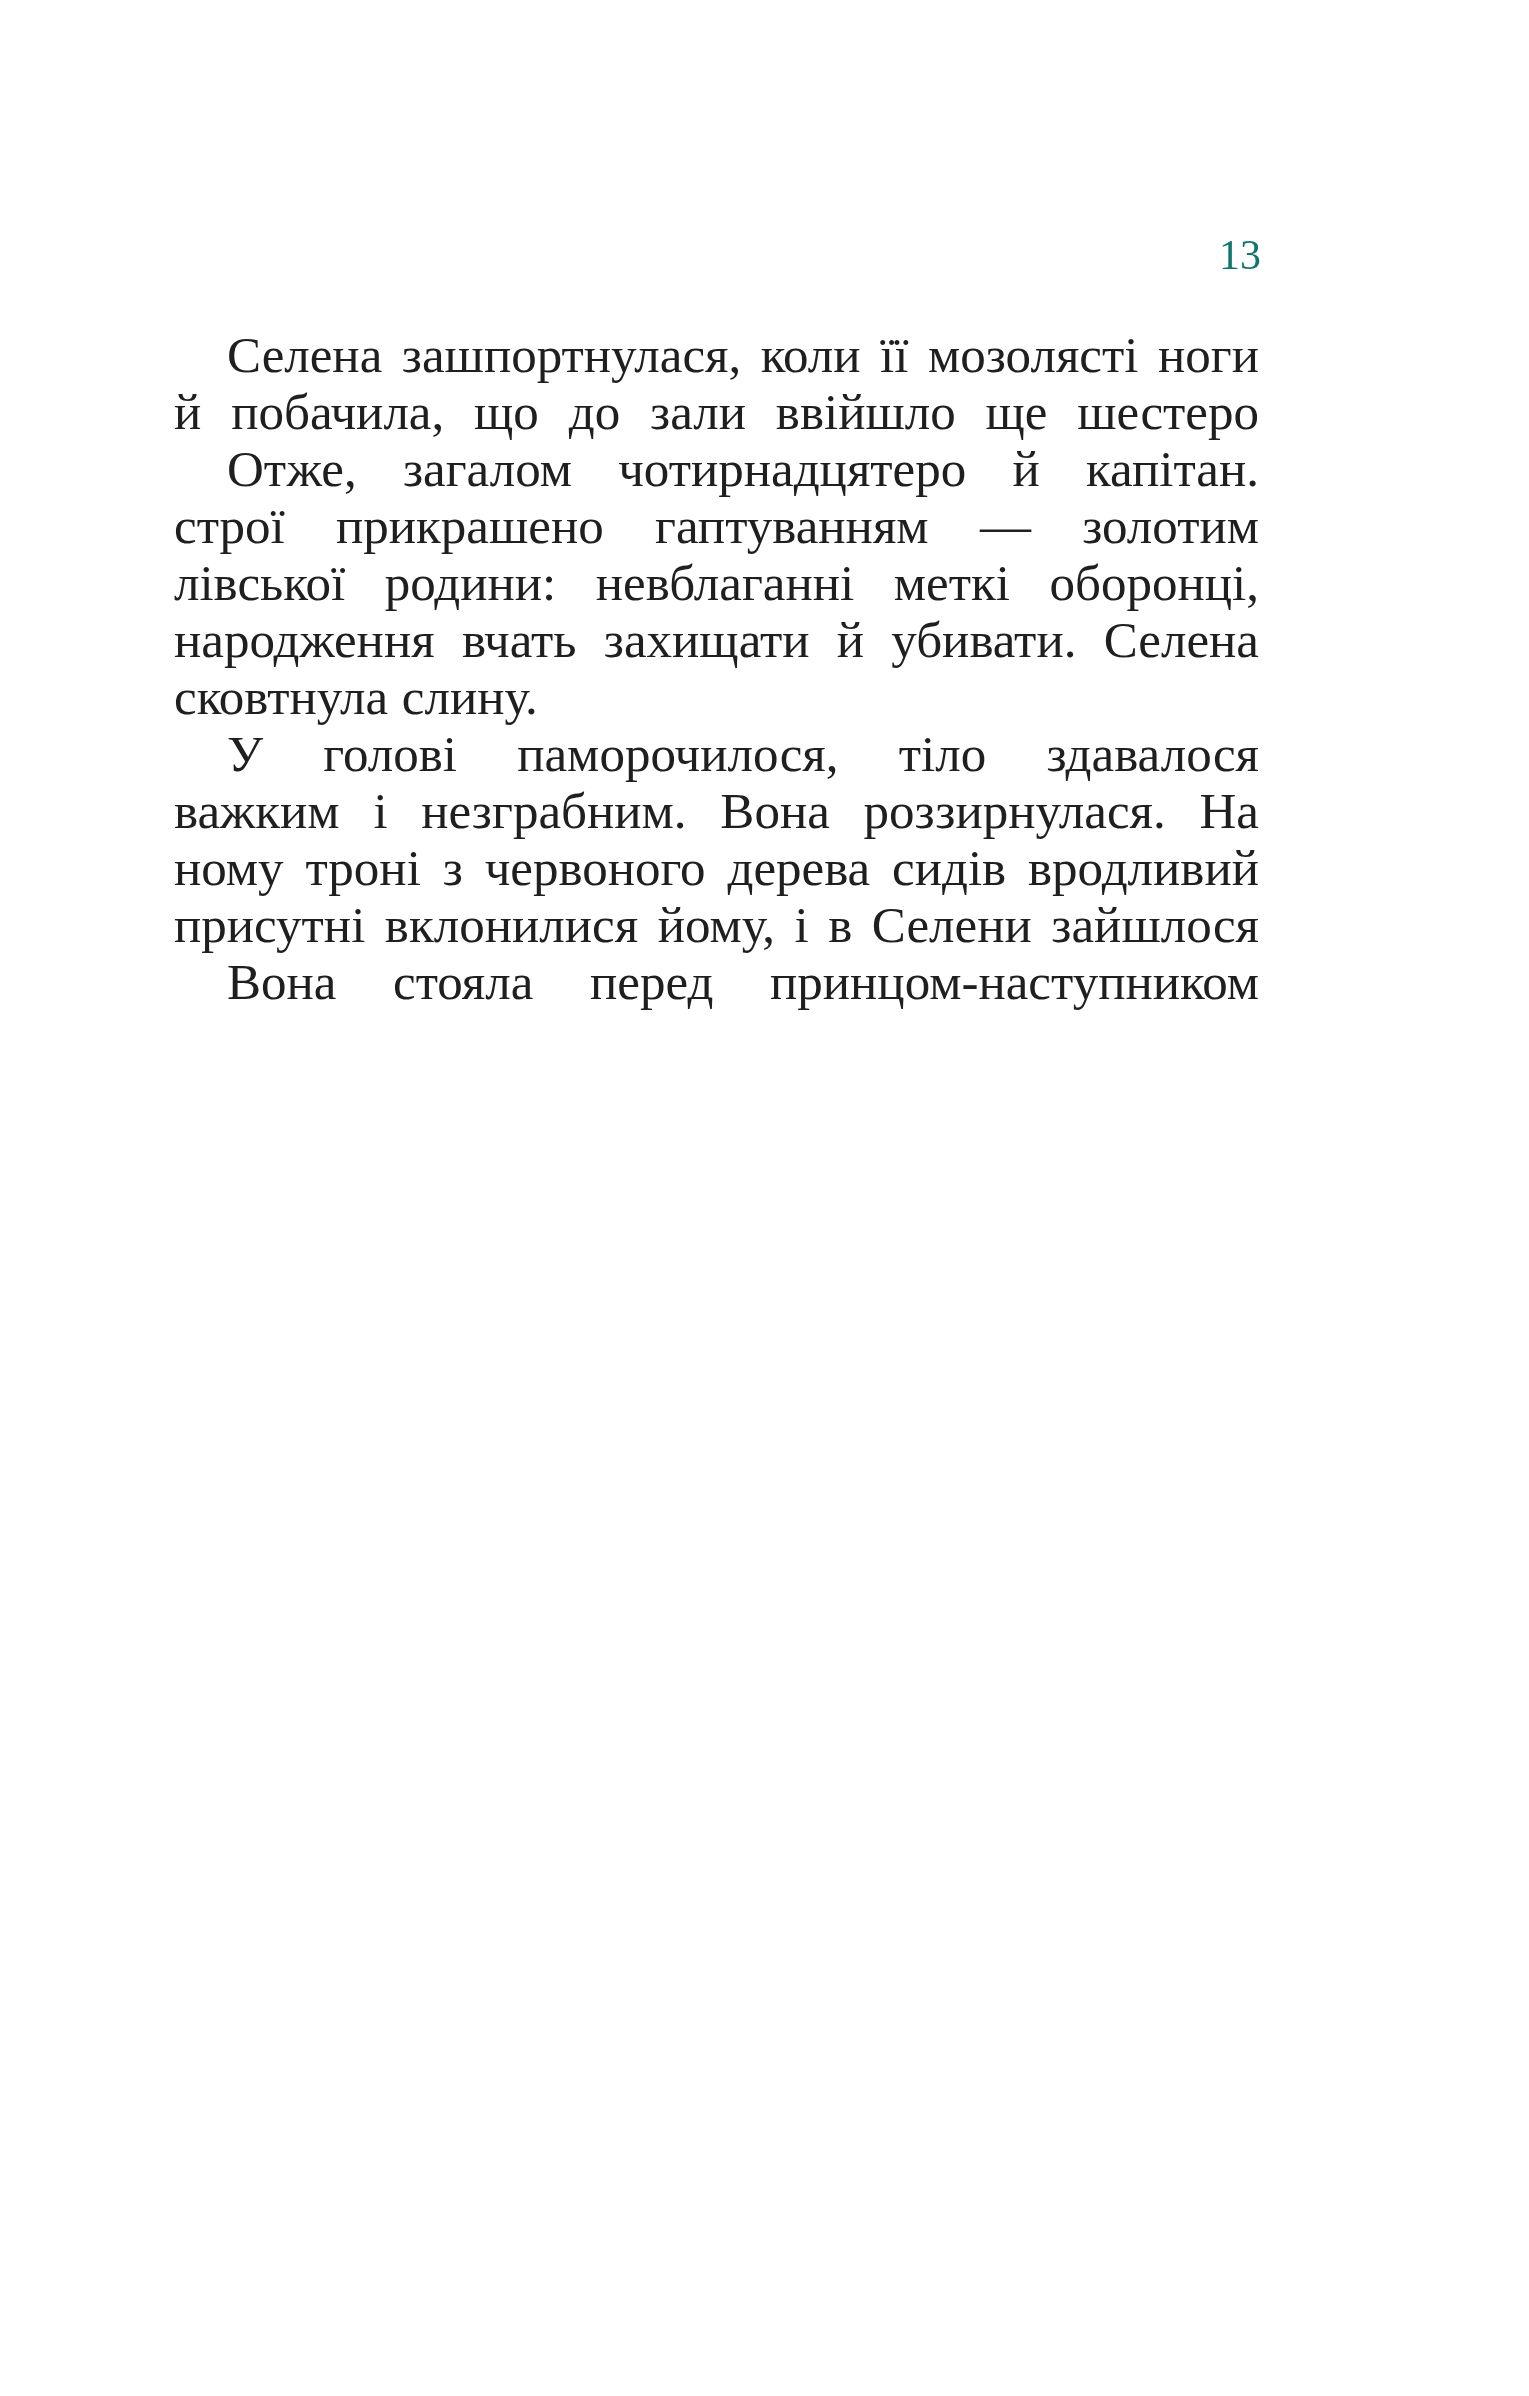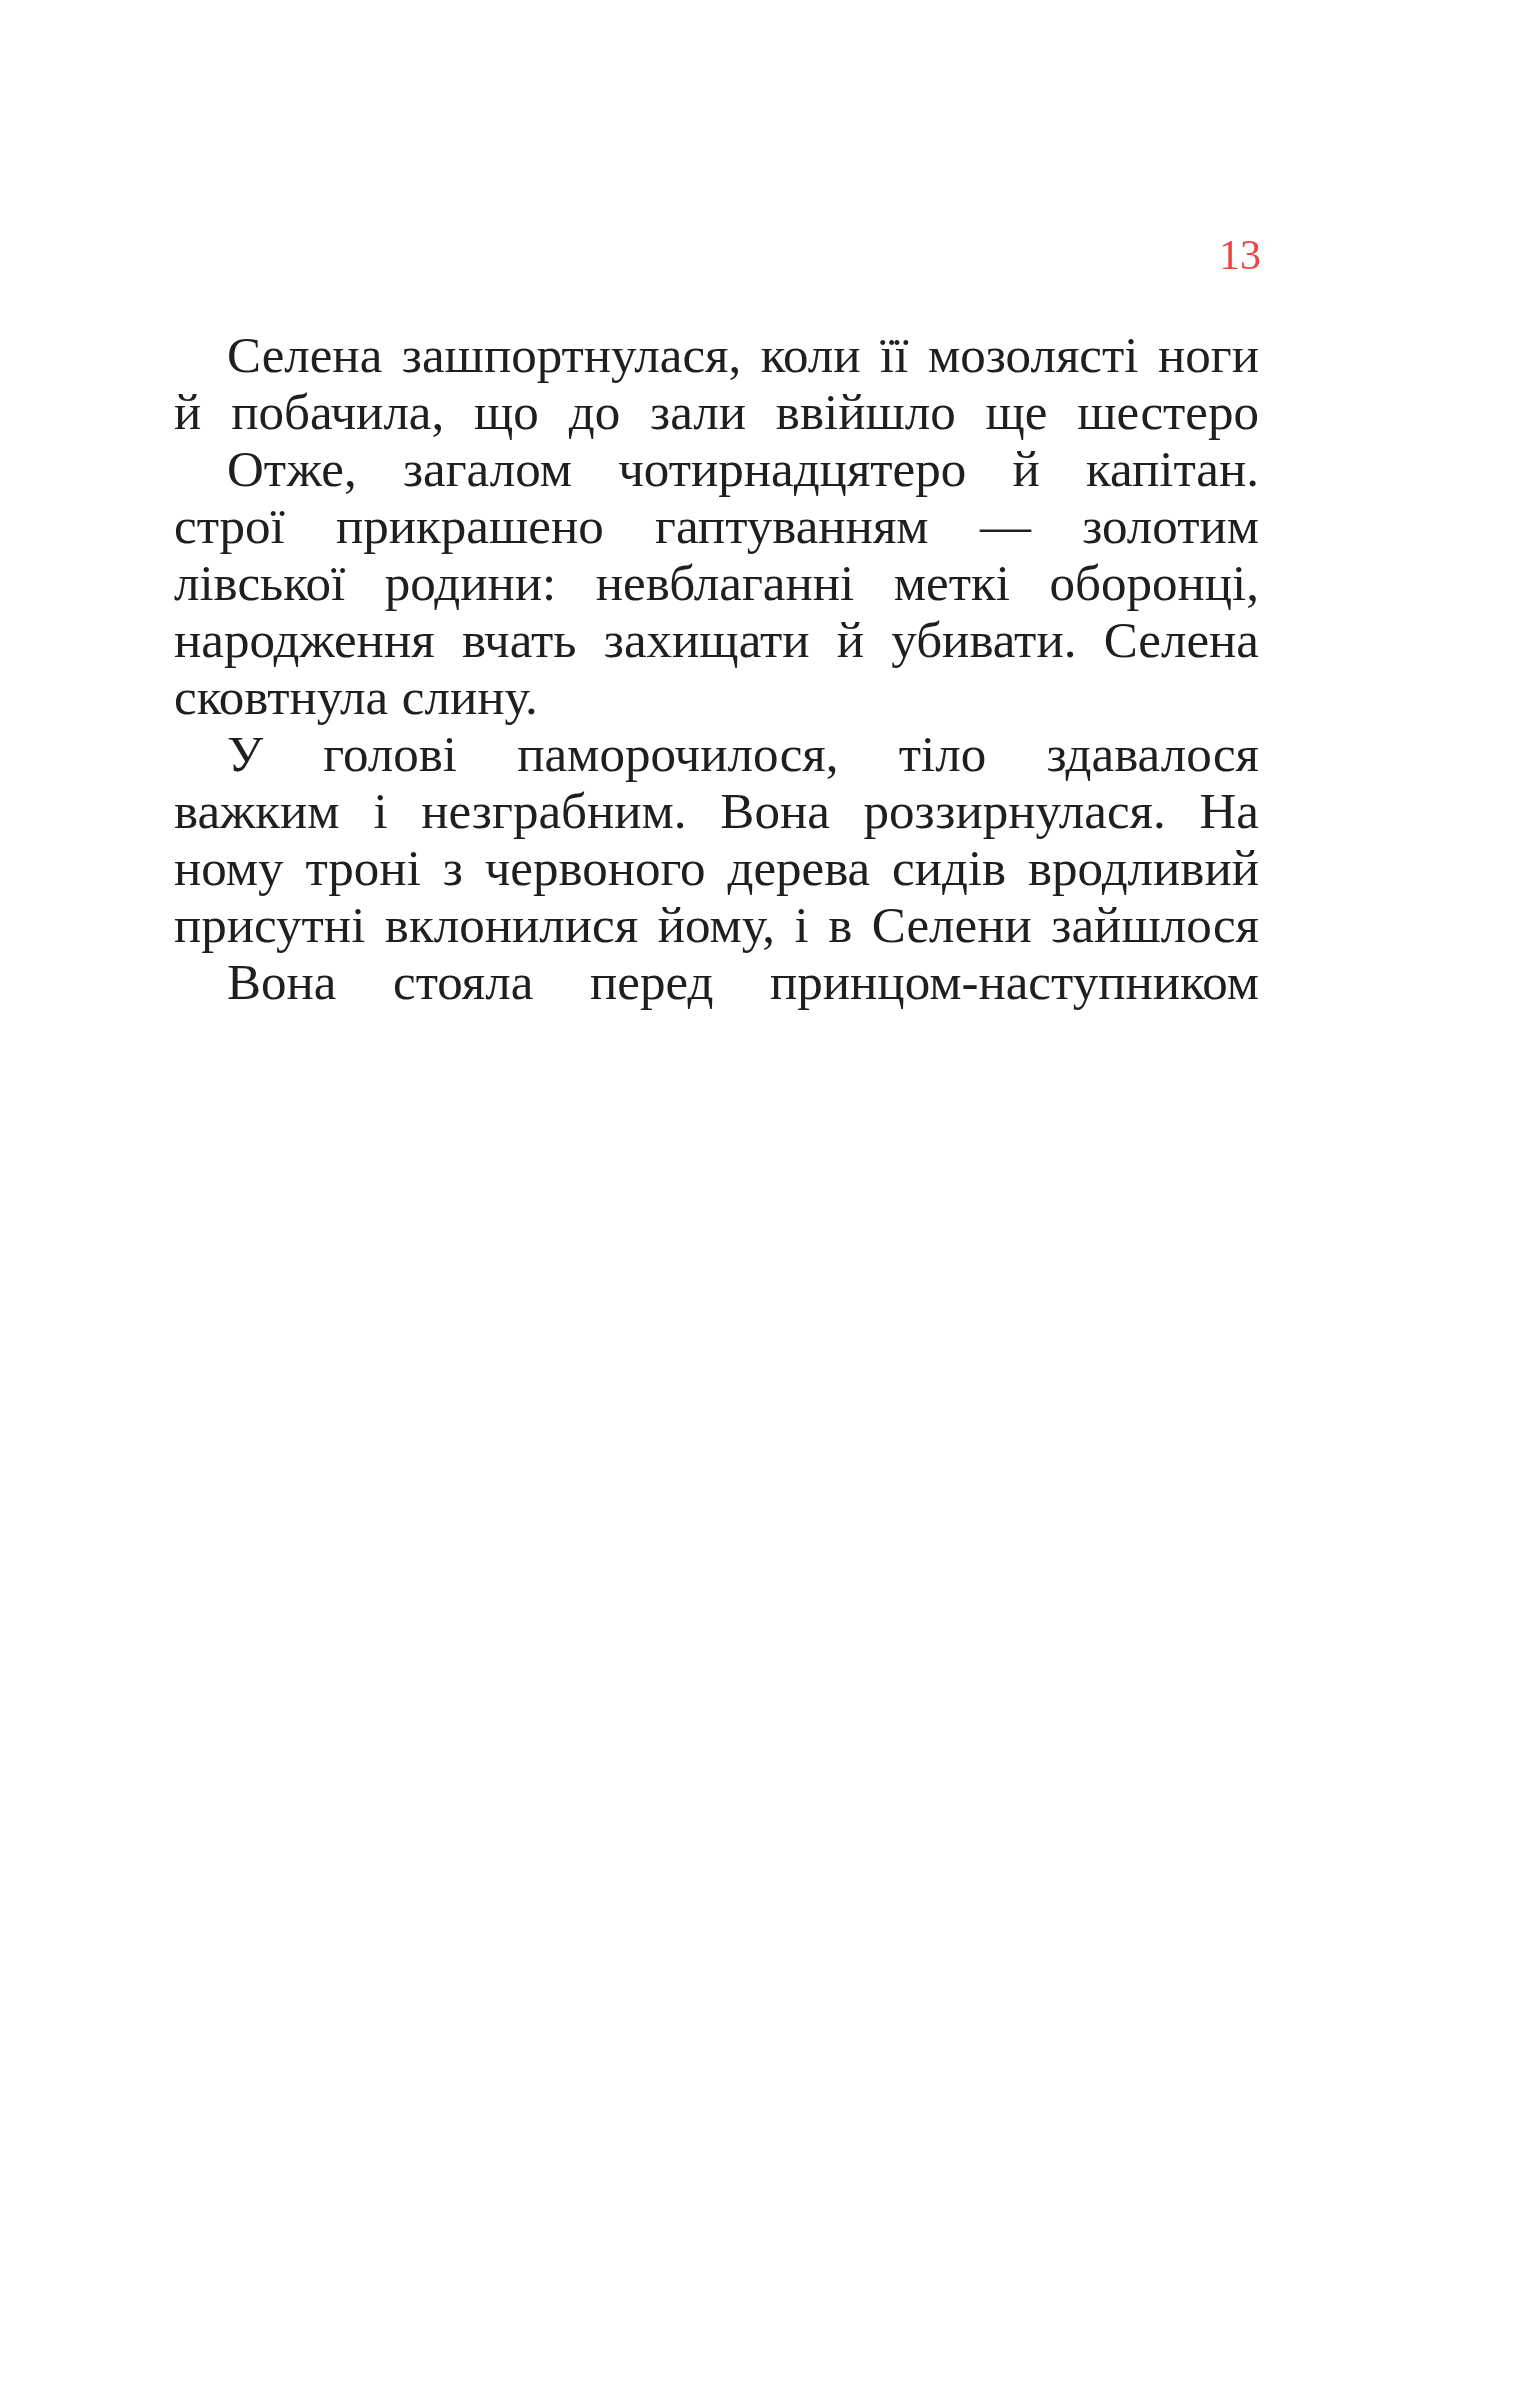--- a/index.html
+++ b/index.html
@@ -16,21 +16,21 @@
     color: #1f1f1f;
   }
   .page-number {
     position: absolute;
     top: 234px;
     left: 1085px;
     width: 176px;
     text-align: right;
     font-size: 42px;
     line-height: 1;
-    color: #ef4444;
+    color: #0f766e;
   }
   .text-block {
     position: absolute;
     top: 327px;
     left: 174px;
     width: 1085px;
   }
   .line {
     font-size: 51px;
     line-height: 57px;

